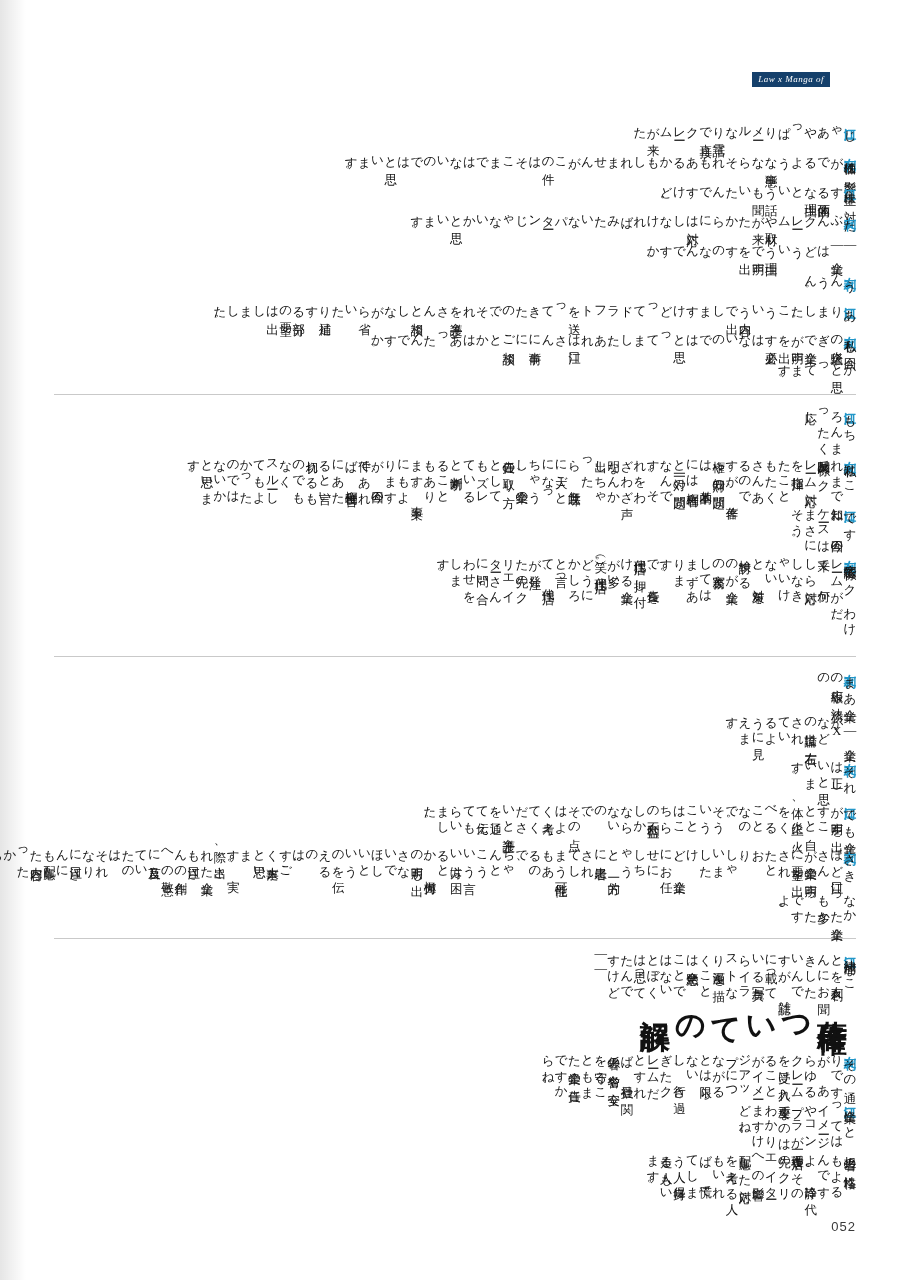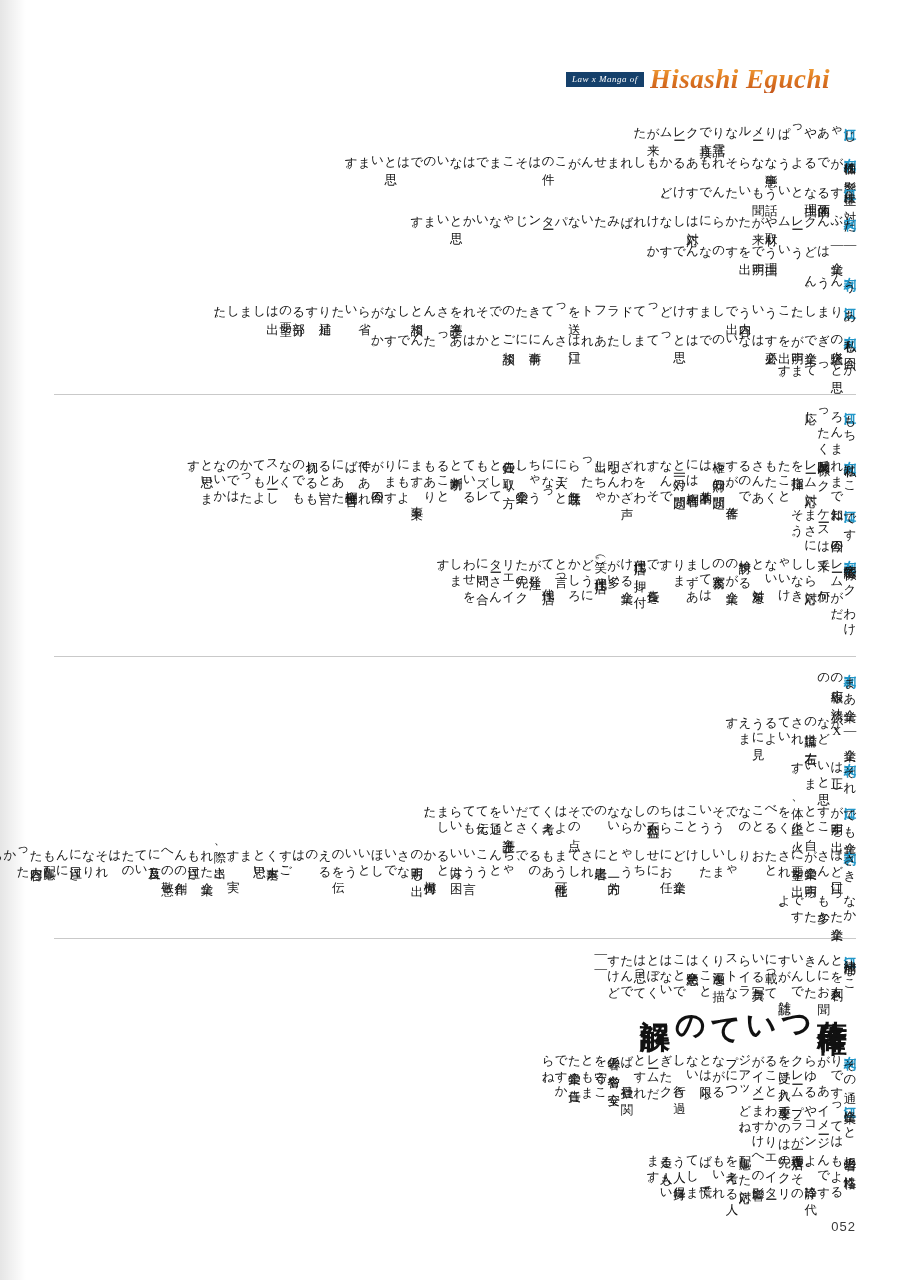--- a/index.html
+++ b/index.html
@@ -149,21 +149,20 @@
 </style>
 </head>
 <body>
 
 <div class="page">
 
   <div class="edge-shadow"></div>
 
   <div class="header-logo">
     <span class="logo-kicker">Law x Manga  of</span>
-    <span class="logo-name">Hisashi Eguchi</span>
   </div>
 
   <div class="body-area">
 
     <div class="rule r1"></div>
     <div class="rule r2"></div>
     <div class="rule r3"></div>
 
     <div class="section s1">
       <div class="col"><span class="speaker"></span><span>かと思ってます。</span></div>

